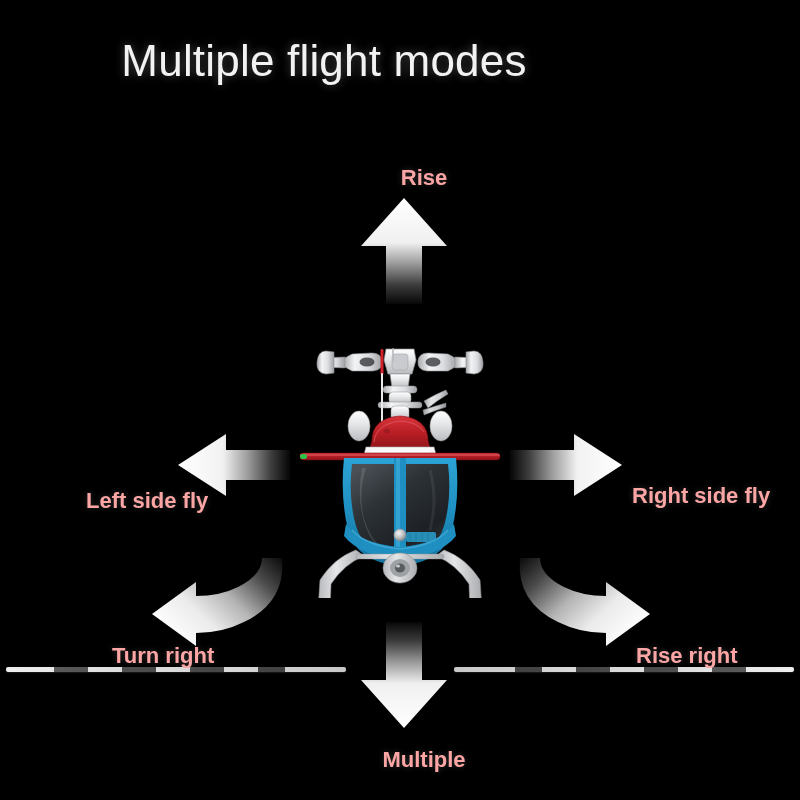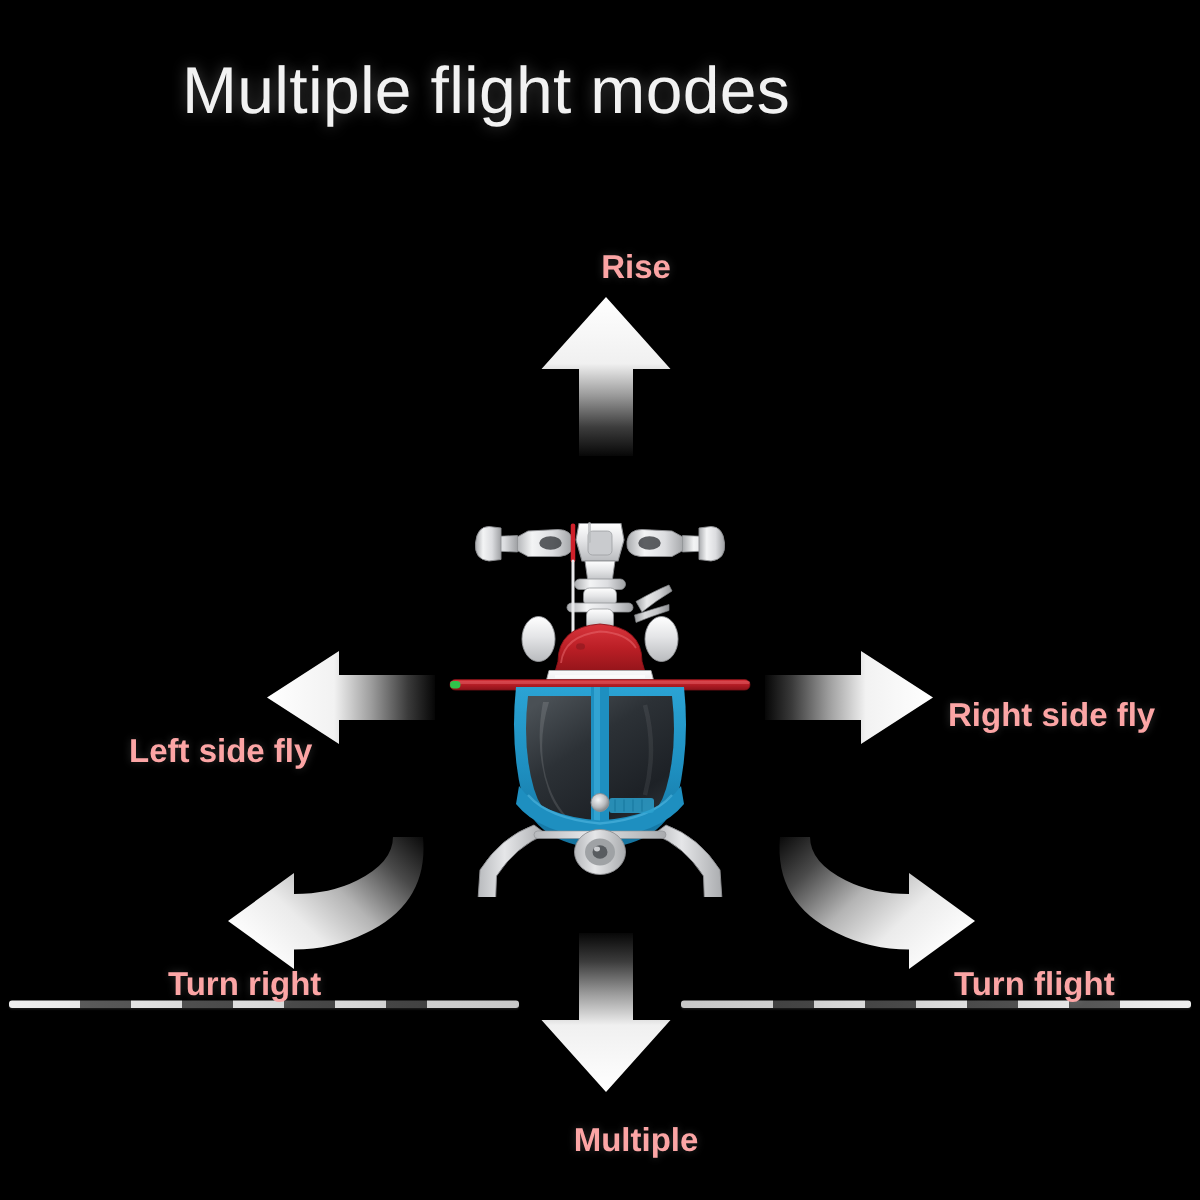--- a/index.html
+++ b/index.html
@@ -39,21 +39,21 @@
     color: #fca5a5;
     font-size: 22px;
     font-weight: 700;
     white-space: nowrap;
     text-shadow: 0 0 6px rgba(255,255,255,0.18);
     padding-left: 24px;
   }
   .lbl-rise        { top: 165px; left: 0;     width: 800px; text-align: center; }
   .lbl-decline     { top: 747px; left: 0;     width: 800px; text-align: center; }
   .lbl-left-fly    { top: 476px; left: 62px; margin-top: 12px;  }
-  .lbl-right-fly   { top: 464px; left: 608px; }
+  .lbl-right-fly   { top: 483px; left: 608px; }
   .lbl-turn-left   { top: 643px; left: 88px;  }
   .lbl-turn-right  { top: 643px; left: 612px; }
 
   
   .arrow { position: absolute; }
 
   .ar-up    { left: 358px; top: 196px;  width: 92px;  height: 108px; }
   .ar-down  { left: 358px; top: 622px;  width: 92px;  height: 108px; }
   .ar-left  { left: 176px; top: 432px;  width: 116px; height: 66px;  }
   .ar-right { left: 508px; top: 432px;  width: 116px; height: 66px;  }
@@ -353,15 +353,15 @@
              L92 90 L136 58 L92 26 L92 40
              Q68 40 50 31
              Q26 19 26 2 Z" fill="url(#gTr)"></path>
   </svg>
 
   <div class="lbl lbl-rise">Rise</div>
   <div class="lbl lbl-decline">Multiple</div>
   <div class="lbl lbl-left-fly">Left side fly</div>
   <div class="lbl lbl-right-fly">Right side fly</div>
   <div class="lbl lbl-turn-left">Turn right</div>
-  <div class="lbl lbl-turn-right">Turn flight</div>
+  <div class="lbl lbl-turn-right">Rise right</div>
 
 </div>
 
 </body></html>

